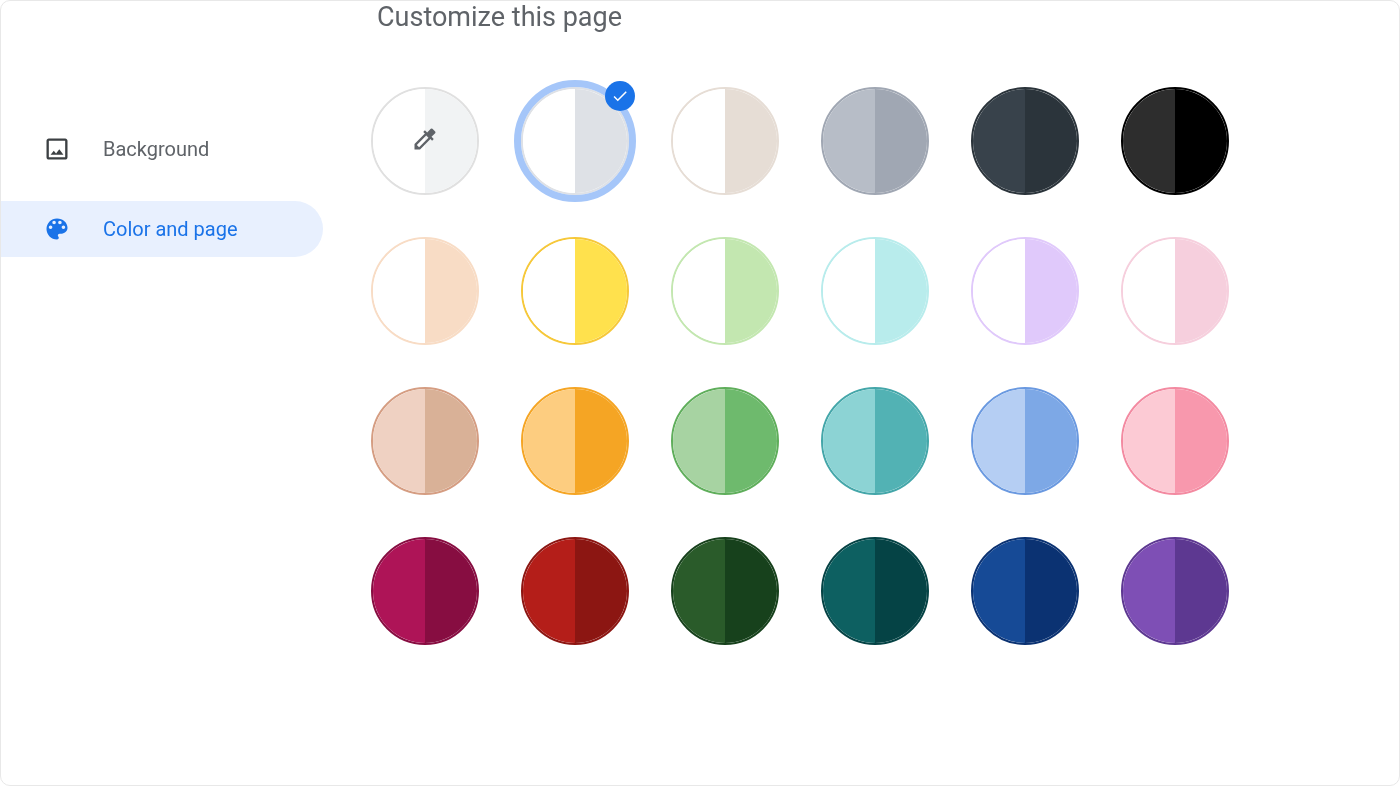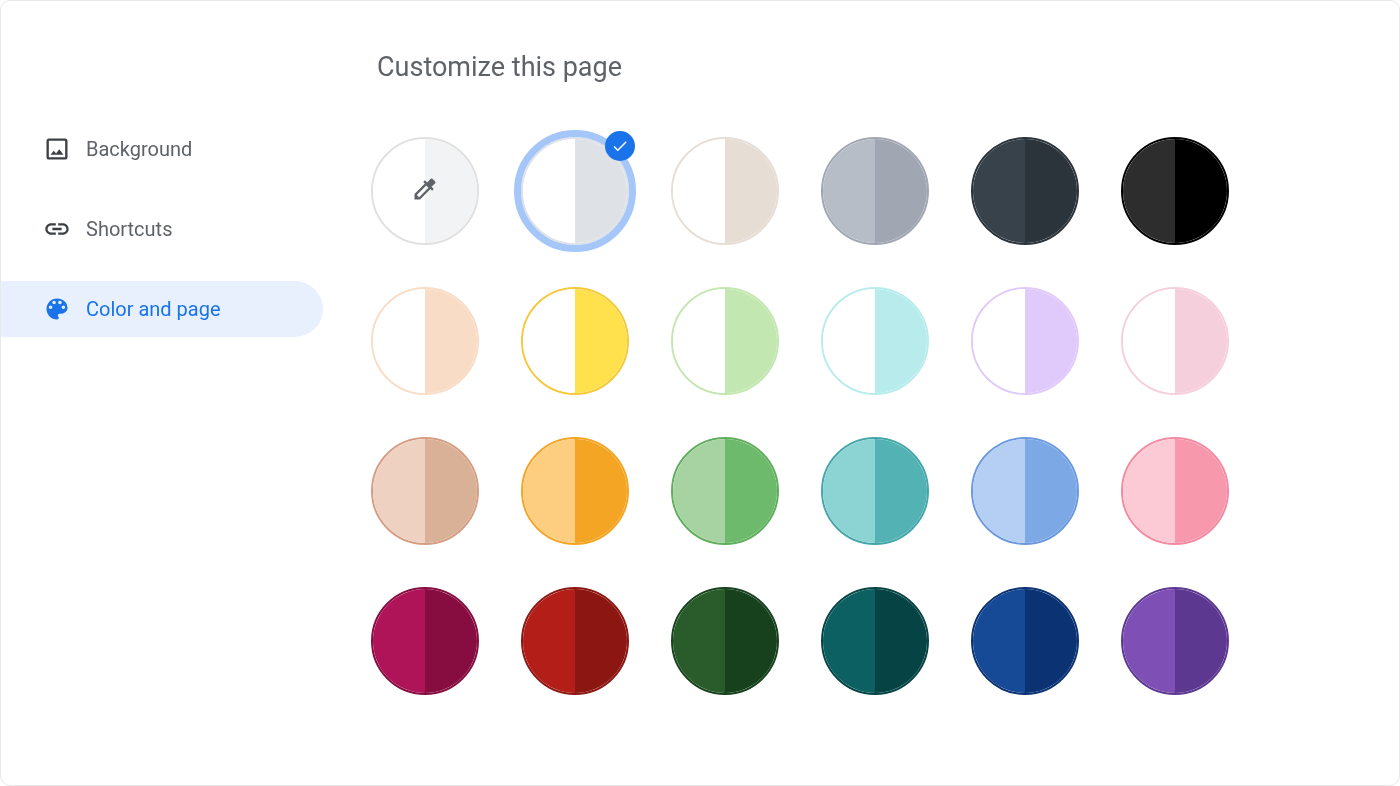--- a/index.html
+++ b/index.html
@@ -21,21 +21,21 @@
   .sidebar {
     width: 370px;
     padding-top: 120px;
     flex-shrink: 0;
   }
   .sidebar-item {
     display: flex;
     align-items: center;
     height: 56px;
     padding-left: 42px;
-    gap: 15px;
+    gap: 32px;
     border-top-right-radius: 28px;
     border-bottom-right-radius: 28px;
     cursor: pointer;
     margin-right: 48px;
     font-size: 20px;
     color: #5f6368;
   }
   .sidebar-item + .sidebar-item { margin-top: 24px; }
   .sidebar-item.active {
     background: #e8f0fe;
@@ -45,21 +45,20 @@
   .icon {
     width: 28px;
     height: 28px;
     display: flex;
     align-items: center;
     justify-content: center;
   }
   .icon svg { fill: #3c4043; }
   .main {
     flex: 1;
-    padding-top: 50px;
   }
   .page-title {
     font-size: 27px;
     font-weight: 400;
     color: #5f6368;
     margin-bottom: 54px;
     margin-left: 6px;
   }
   .color-grid {
     display: grid;
@@ -135,28 +134,20 @@
 <div class="container">
 
   <nav class="sidebar">
     <div class="sidebar-item">
       <span class="icon">
         <svg viewBox="0 0 24 24" width="28" height="28">
             <path d="M19 3H5c-1.1 0-2 .9-2 2v14c0 1.1.9 2 2 2h14c1.1 0 2-.9 2-2V5c0-1.1-.9-2-2-2zm0 16H5V5h14v14zM13.96 12.29 11.21 15.83 9.25 13.47 6.5 17h11l-3.54-4.71z"></path>
           </svg>
       </span>
       <span>Background</span>
-    </div>
-    <div class="sidebar-item">
-      <span class="icon">
-        <svg viewBox="0 0 24 24" width="28" height="28">
-            <path d="M3.9 12c0-1.71 1.39-3.1 3.1-3.1h4V7H7c-2.76 0-5 2.24-5 5s2.24 5 5 5h4v-1.9H7c-1.71 0-3.1-1.39-3.1-3.1M8 13h8v-2H8v2m9-6h-4v1.9h4c1.71 0 3.1 1.39 3.1 3.1s-1.39 3.1-3.1 3.1h-4V17h4c2.76 0 5-2.24 5-5s-2.24-5-5-5"></path>
-          </svg>
-      </span>
-      <span>Shortcuts</span>
     </div>
     <div class="sidebar-item active">
       <span class="icon">
         <svg viewBox="0 0 24 24" width="28" height="28">
             <path d="M12 3c-4.97 0-9 4.03-9 9s4.03 9 9 9c.83 0 1.5-.67 1.5-1.5 0-.39-.15-.74-.39-1.01-.23-.26-.38-.61-.38-.99 0-.83.67-1.5 1.5-1.5H16c2.76 0 5-2.24 5-5 0-4.42-4.03-8-9-8m-5.5 9c-.83 0-1.5-.67-1.5-1.5S5.67 9 6.5 9 8 9.67 8 10.5 7.33 12 6.5 12m3-4C8.67 8 8 7.33 8 6.5S8.67 5 9.5 5s1.5.67 1.5 1.5S10.33 8 9.5 8m5 0c-.83 0-1.5-.67-1.5-1.5S13.67 5 14.5 5s1.5.67 1.5 1.5S15.33 8 14.5 8m3 4c-.83 0-1.5-.67-1.5-1.5S16.67 9 17.5 9s1.5.67 1.5 1.5-.67 1.5-1.5 1.5"></path>
           </svg>
       </span>
       <span>Color and page</span>
     </div>
   </nav>

